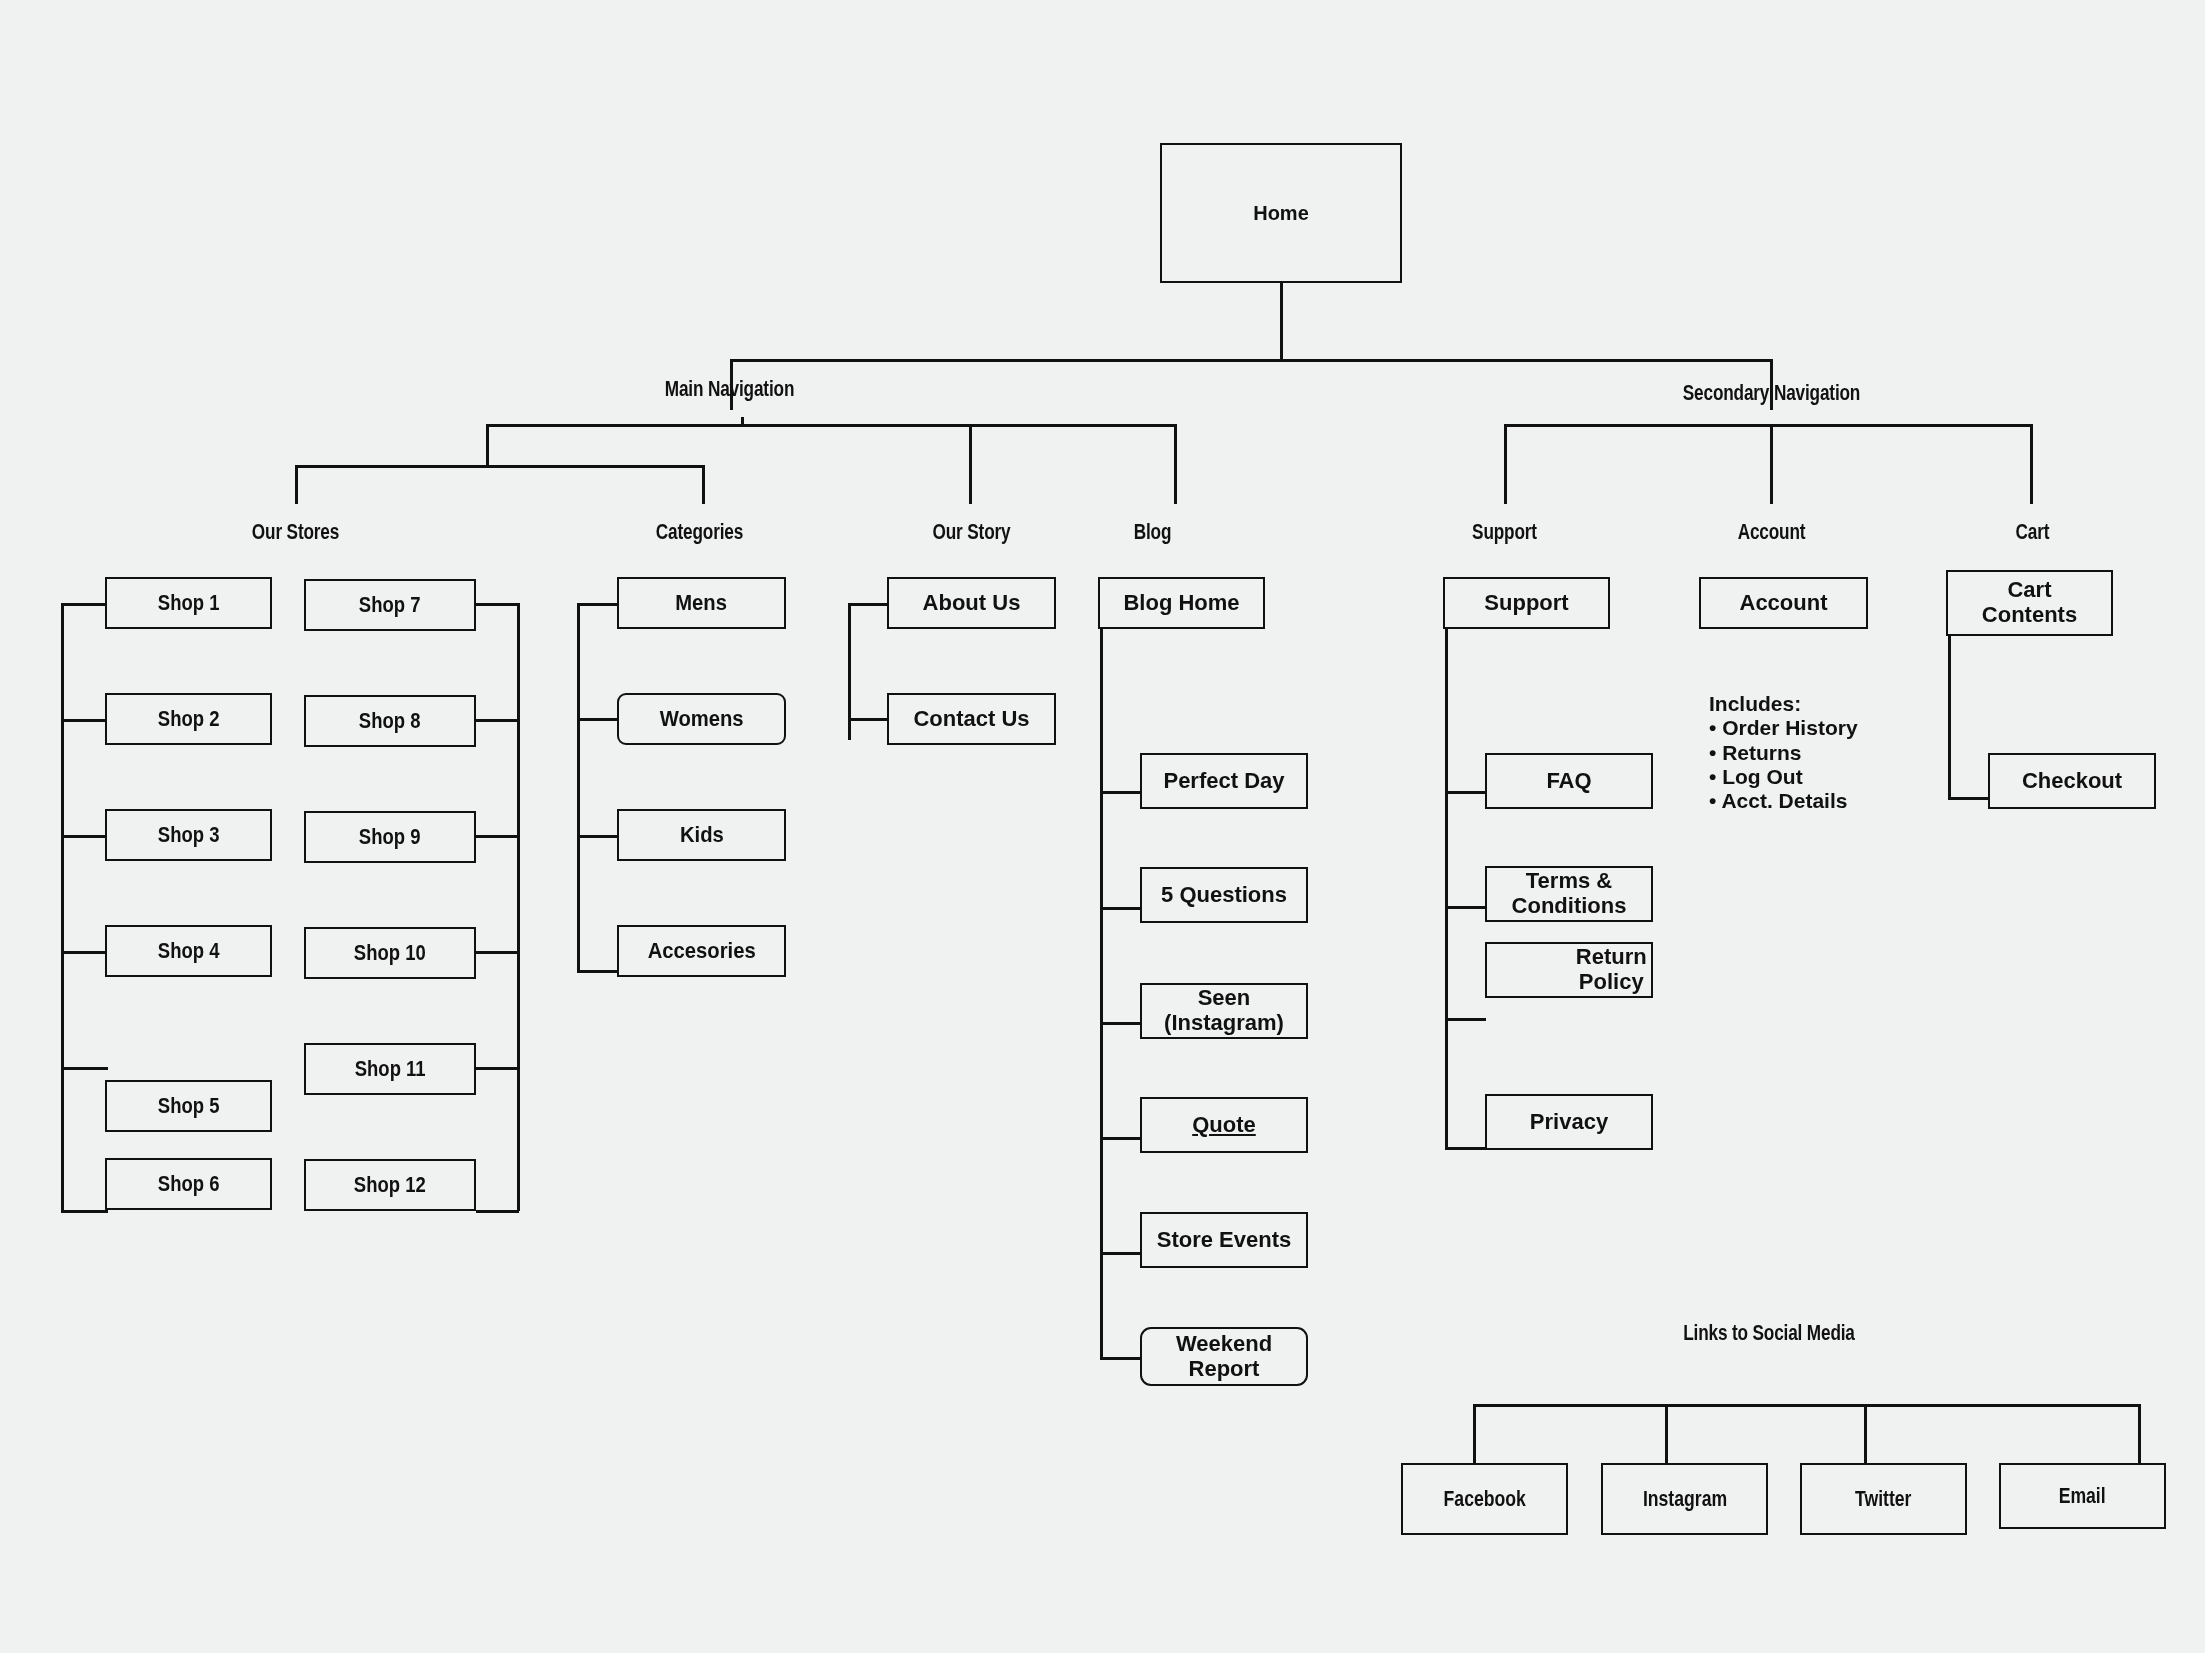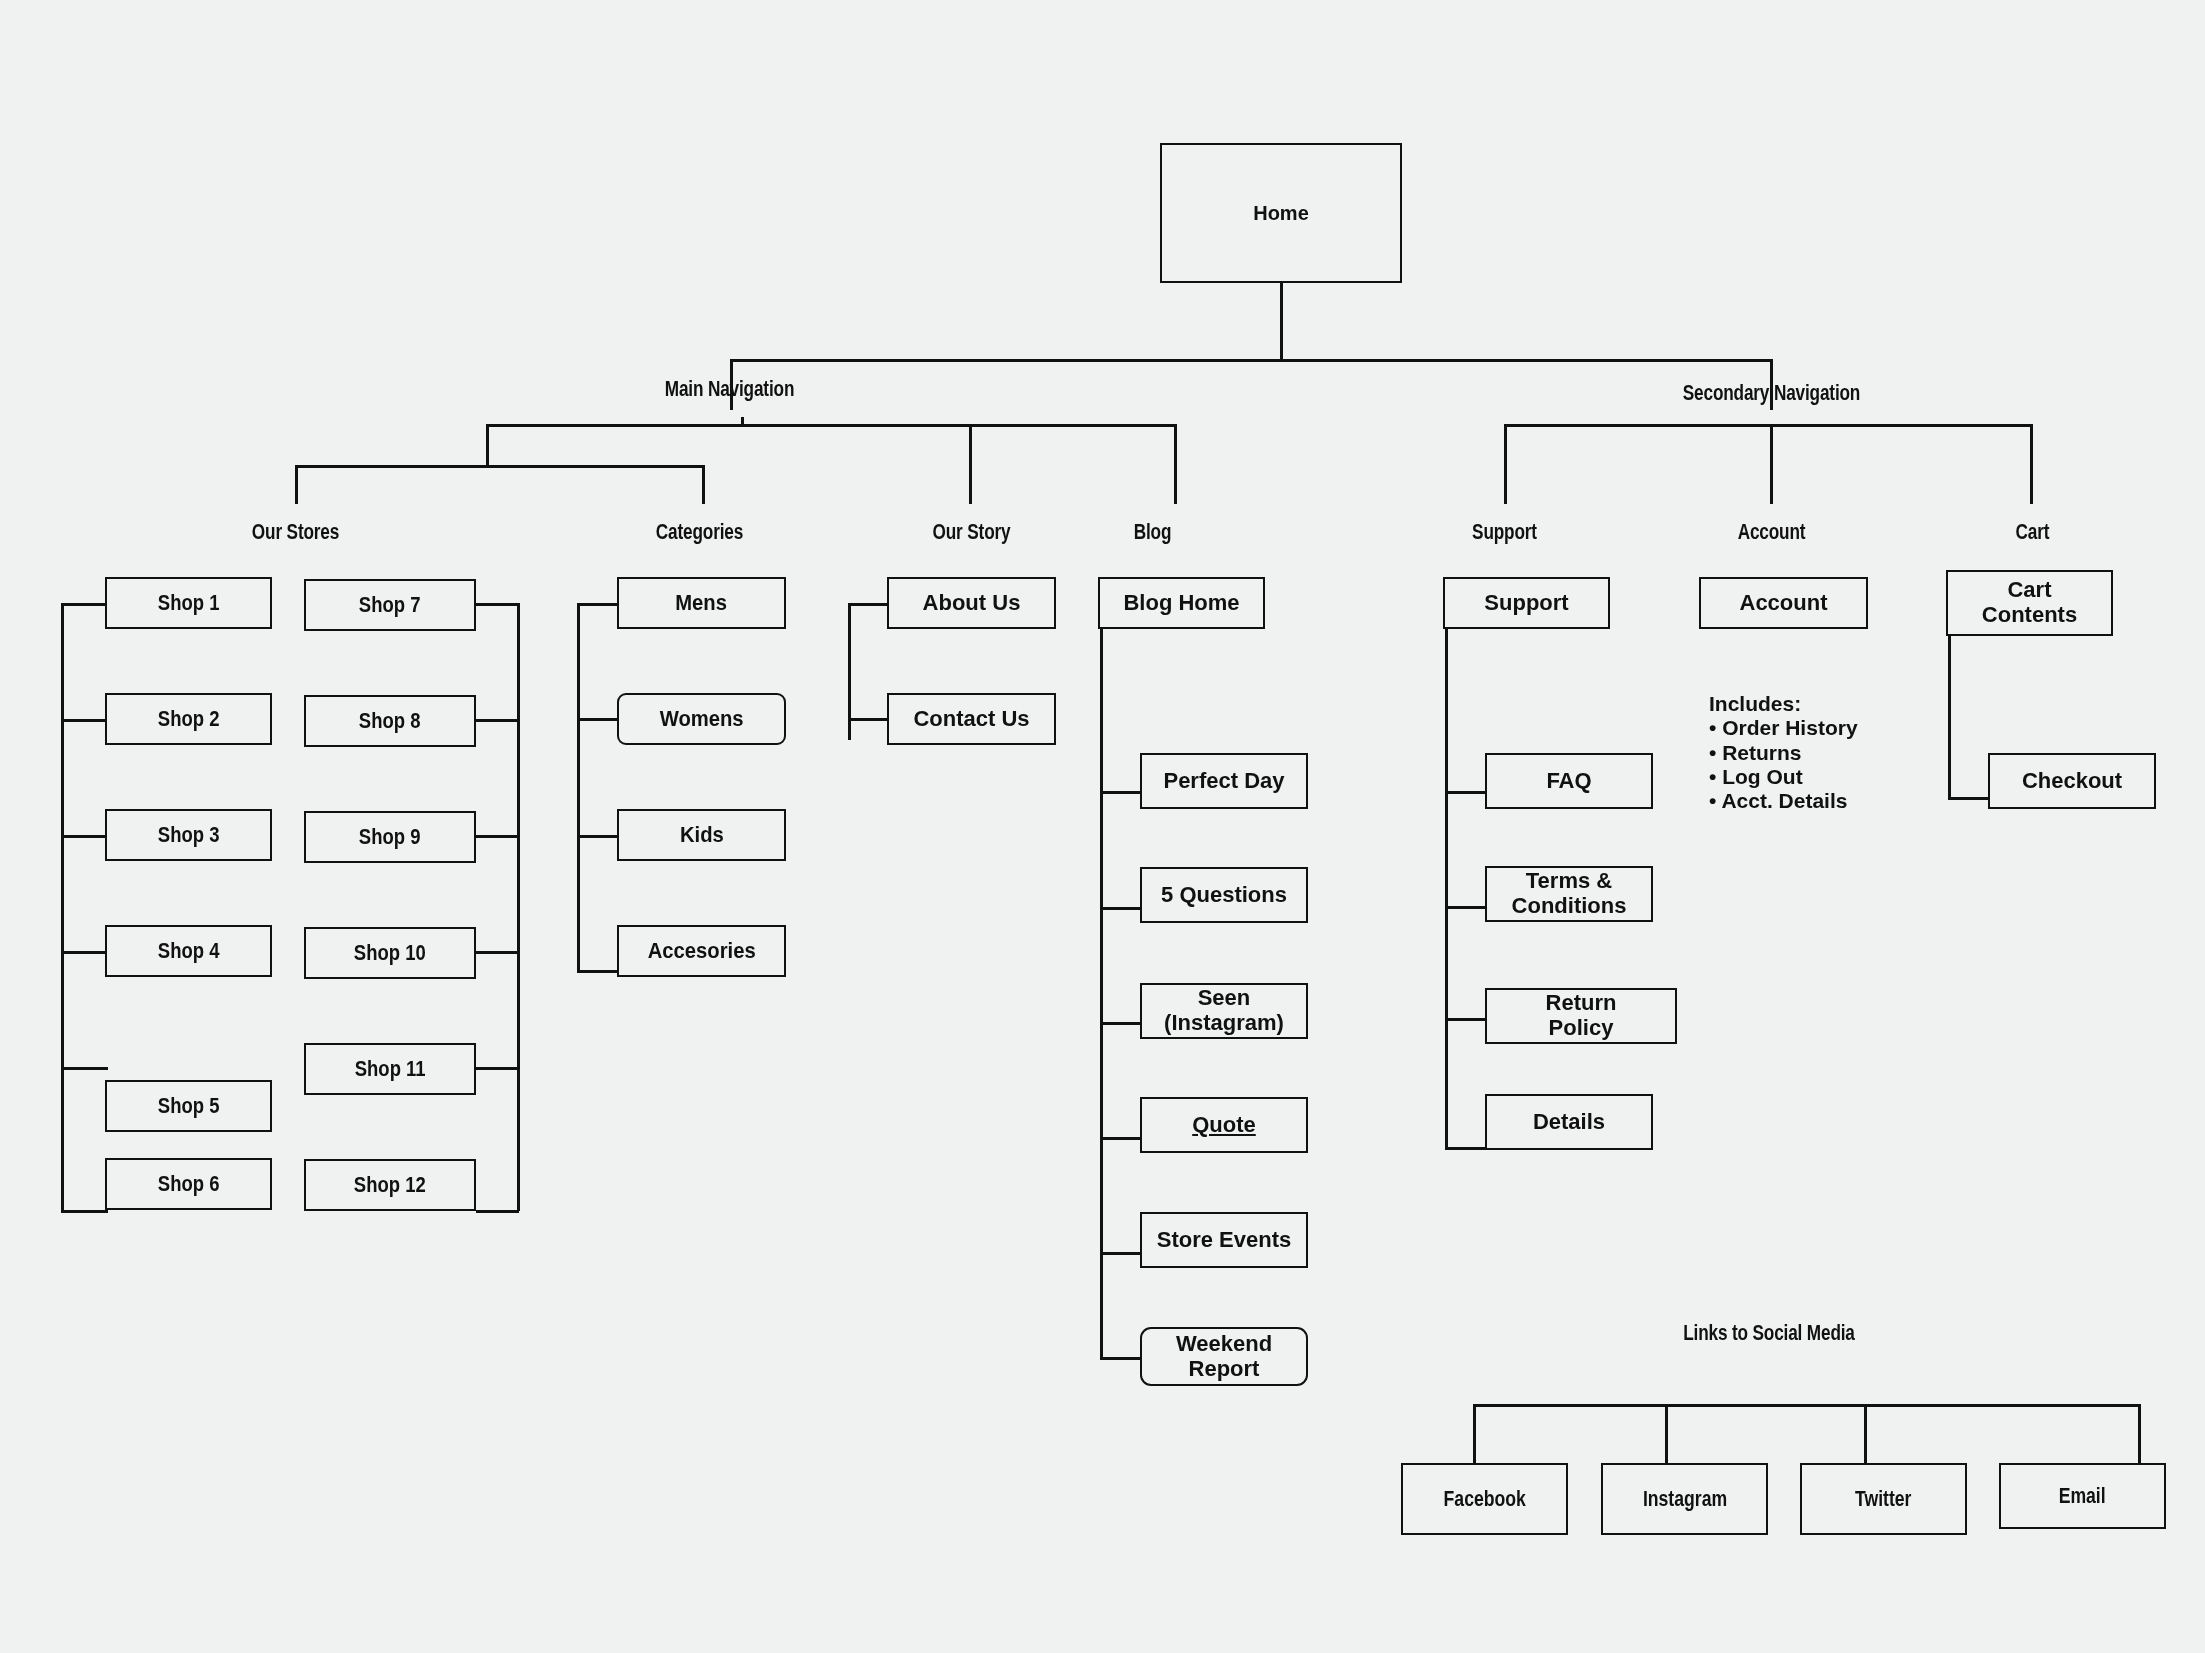--- a/index.html
+++ b/index.html
@@ -233,25 +233,25 @@
   <div class="ln h" style="left:1445px;top:906px;width:41px;height:2.7px;"></div>
   <div class="ln h" style="left:1445px;top:1018px;width:41px;height:2.7px;"></div>
   <div class="ln h" style="left:1445px;top:1147px;width:41px;height:2.7px;"></div>
 
   <div class="box std" style="left:1485px;top:753px;width:168px;height:56px;">
       <span class="t">FAQ</span>
     </div>
   <div class="box std" style="left:1485px;top:866px;width:168px;height:56px;">
       <span class="t">Terms &amp;<br>Conditions</span>
     </div>
-  <div class="box std" style="left:1485px;top:988px;width:192px;height:56px;">
+  <div class="box std" style="left:1485px;top:942px;width:168px;height:56px;justify-content:flex-end;">
       <span class="t">Return<br>Policy</span>
     </div>
   <div class="box std" style="left:1485px;top:1094px;width:168px;height:56px;">
-      <span class="t">Details</span>
+      <span class="t">Privacy</span>
     </div>
 
   <div class="caption" style="left:1637px;top:520px;width:269px;">Account</div>
 
   <div class="box std" style="left:1699px;top:577px;width:169px;height:52px;">
       <span class="t">Account</span>
     </div>
 
   <div class="includes" style="left:1709px;top:692px;">
     <span class="hd">Includes:</span>

